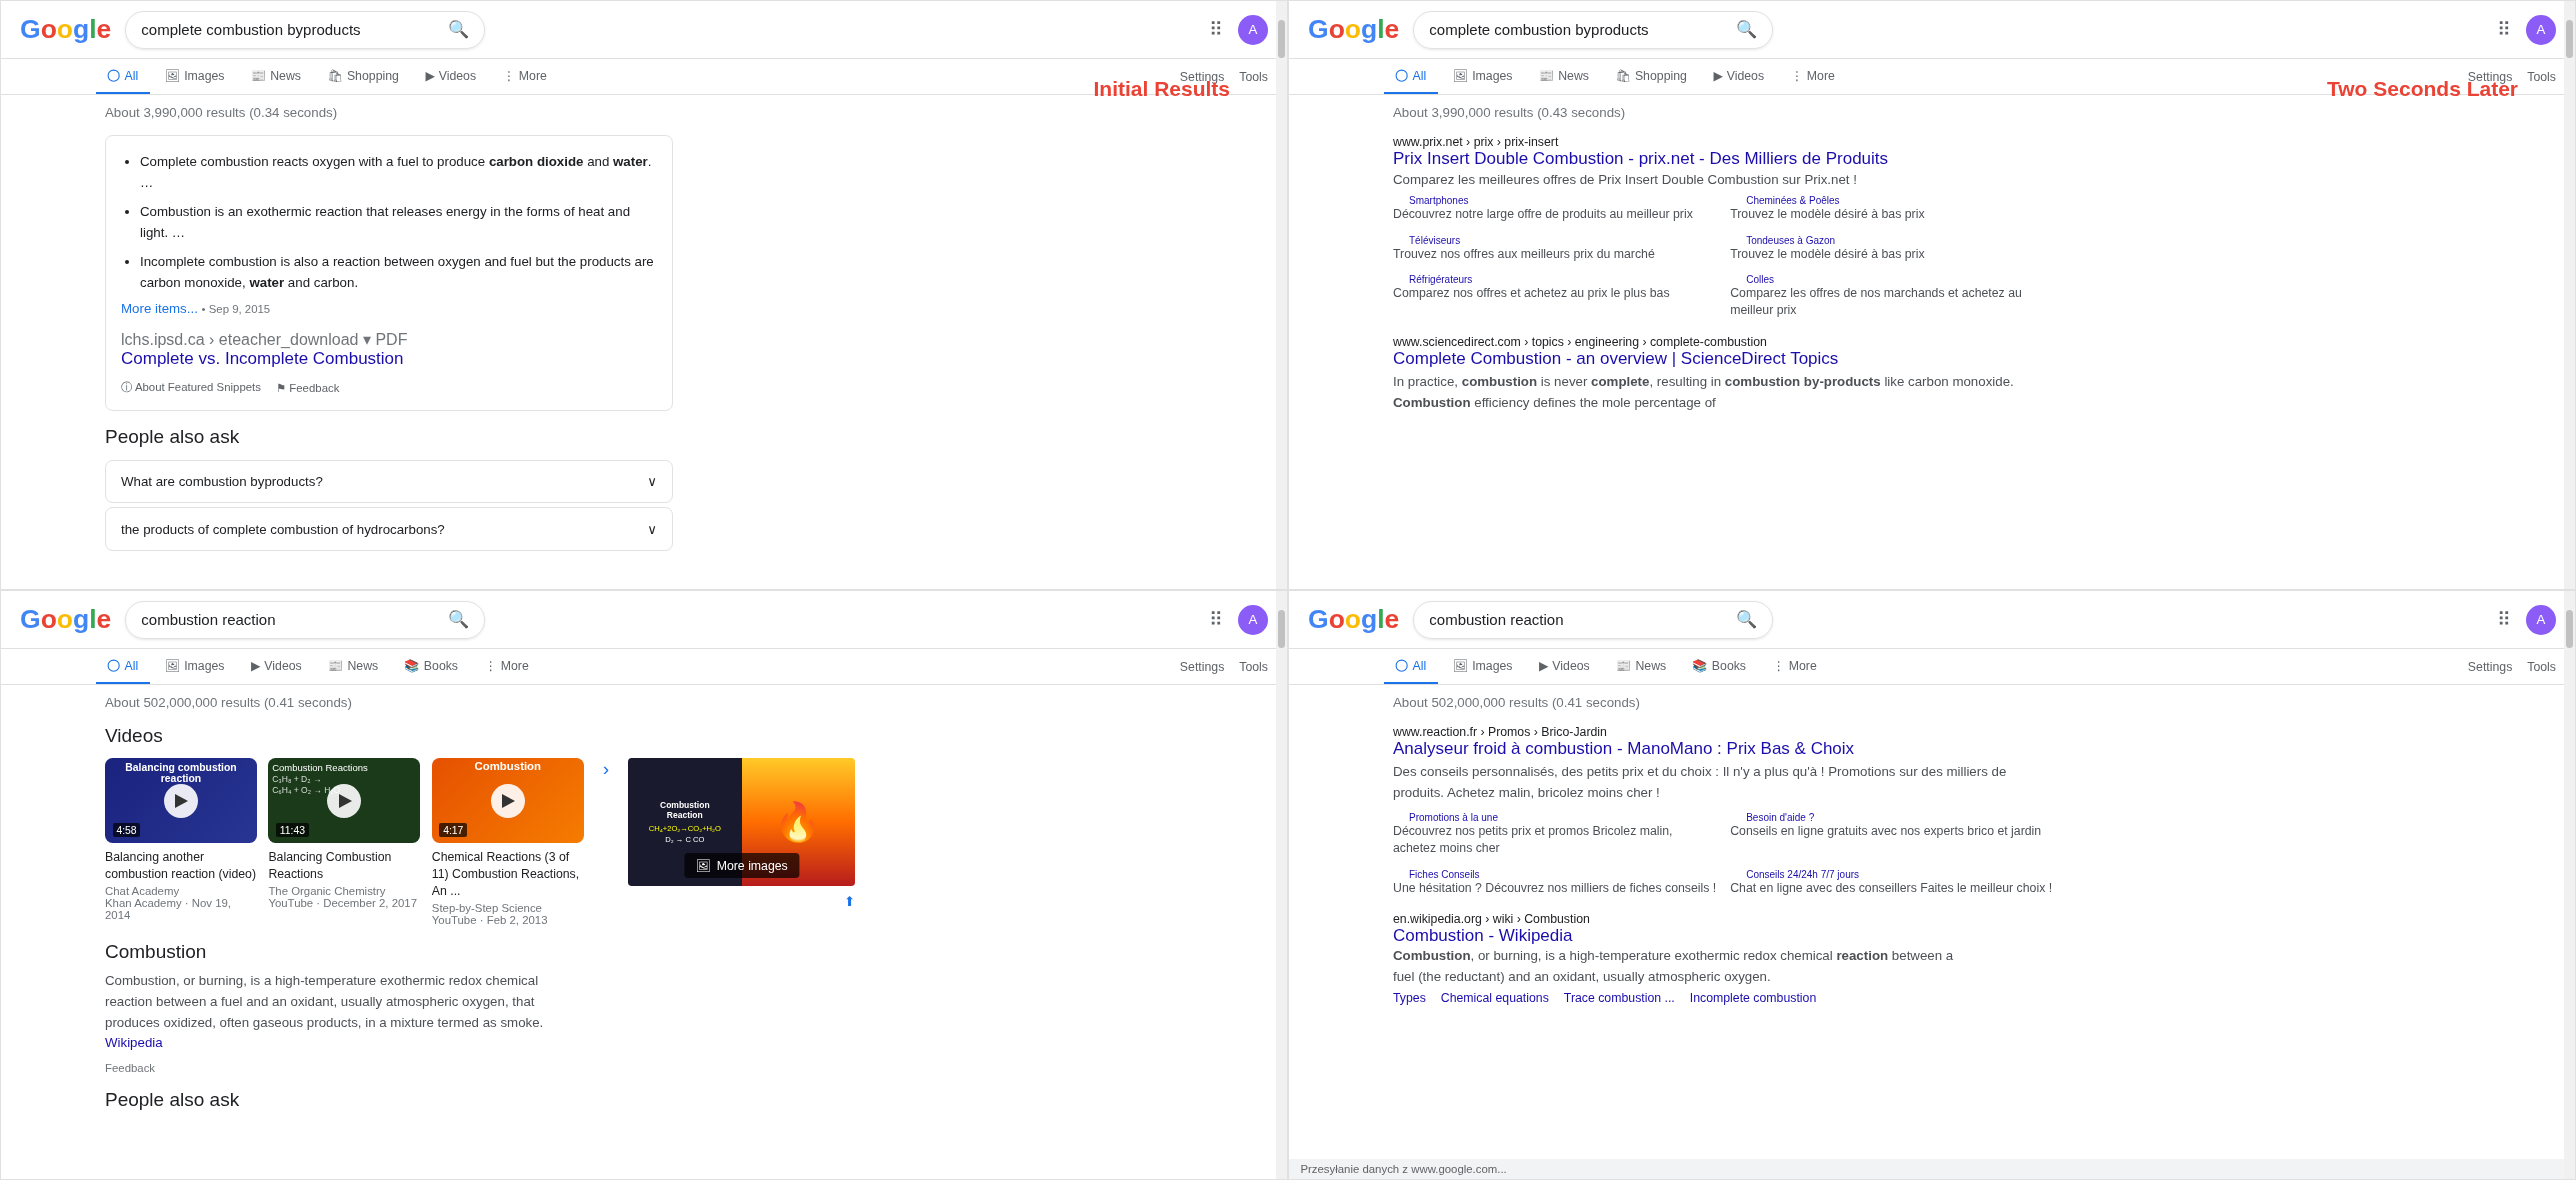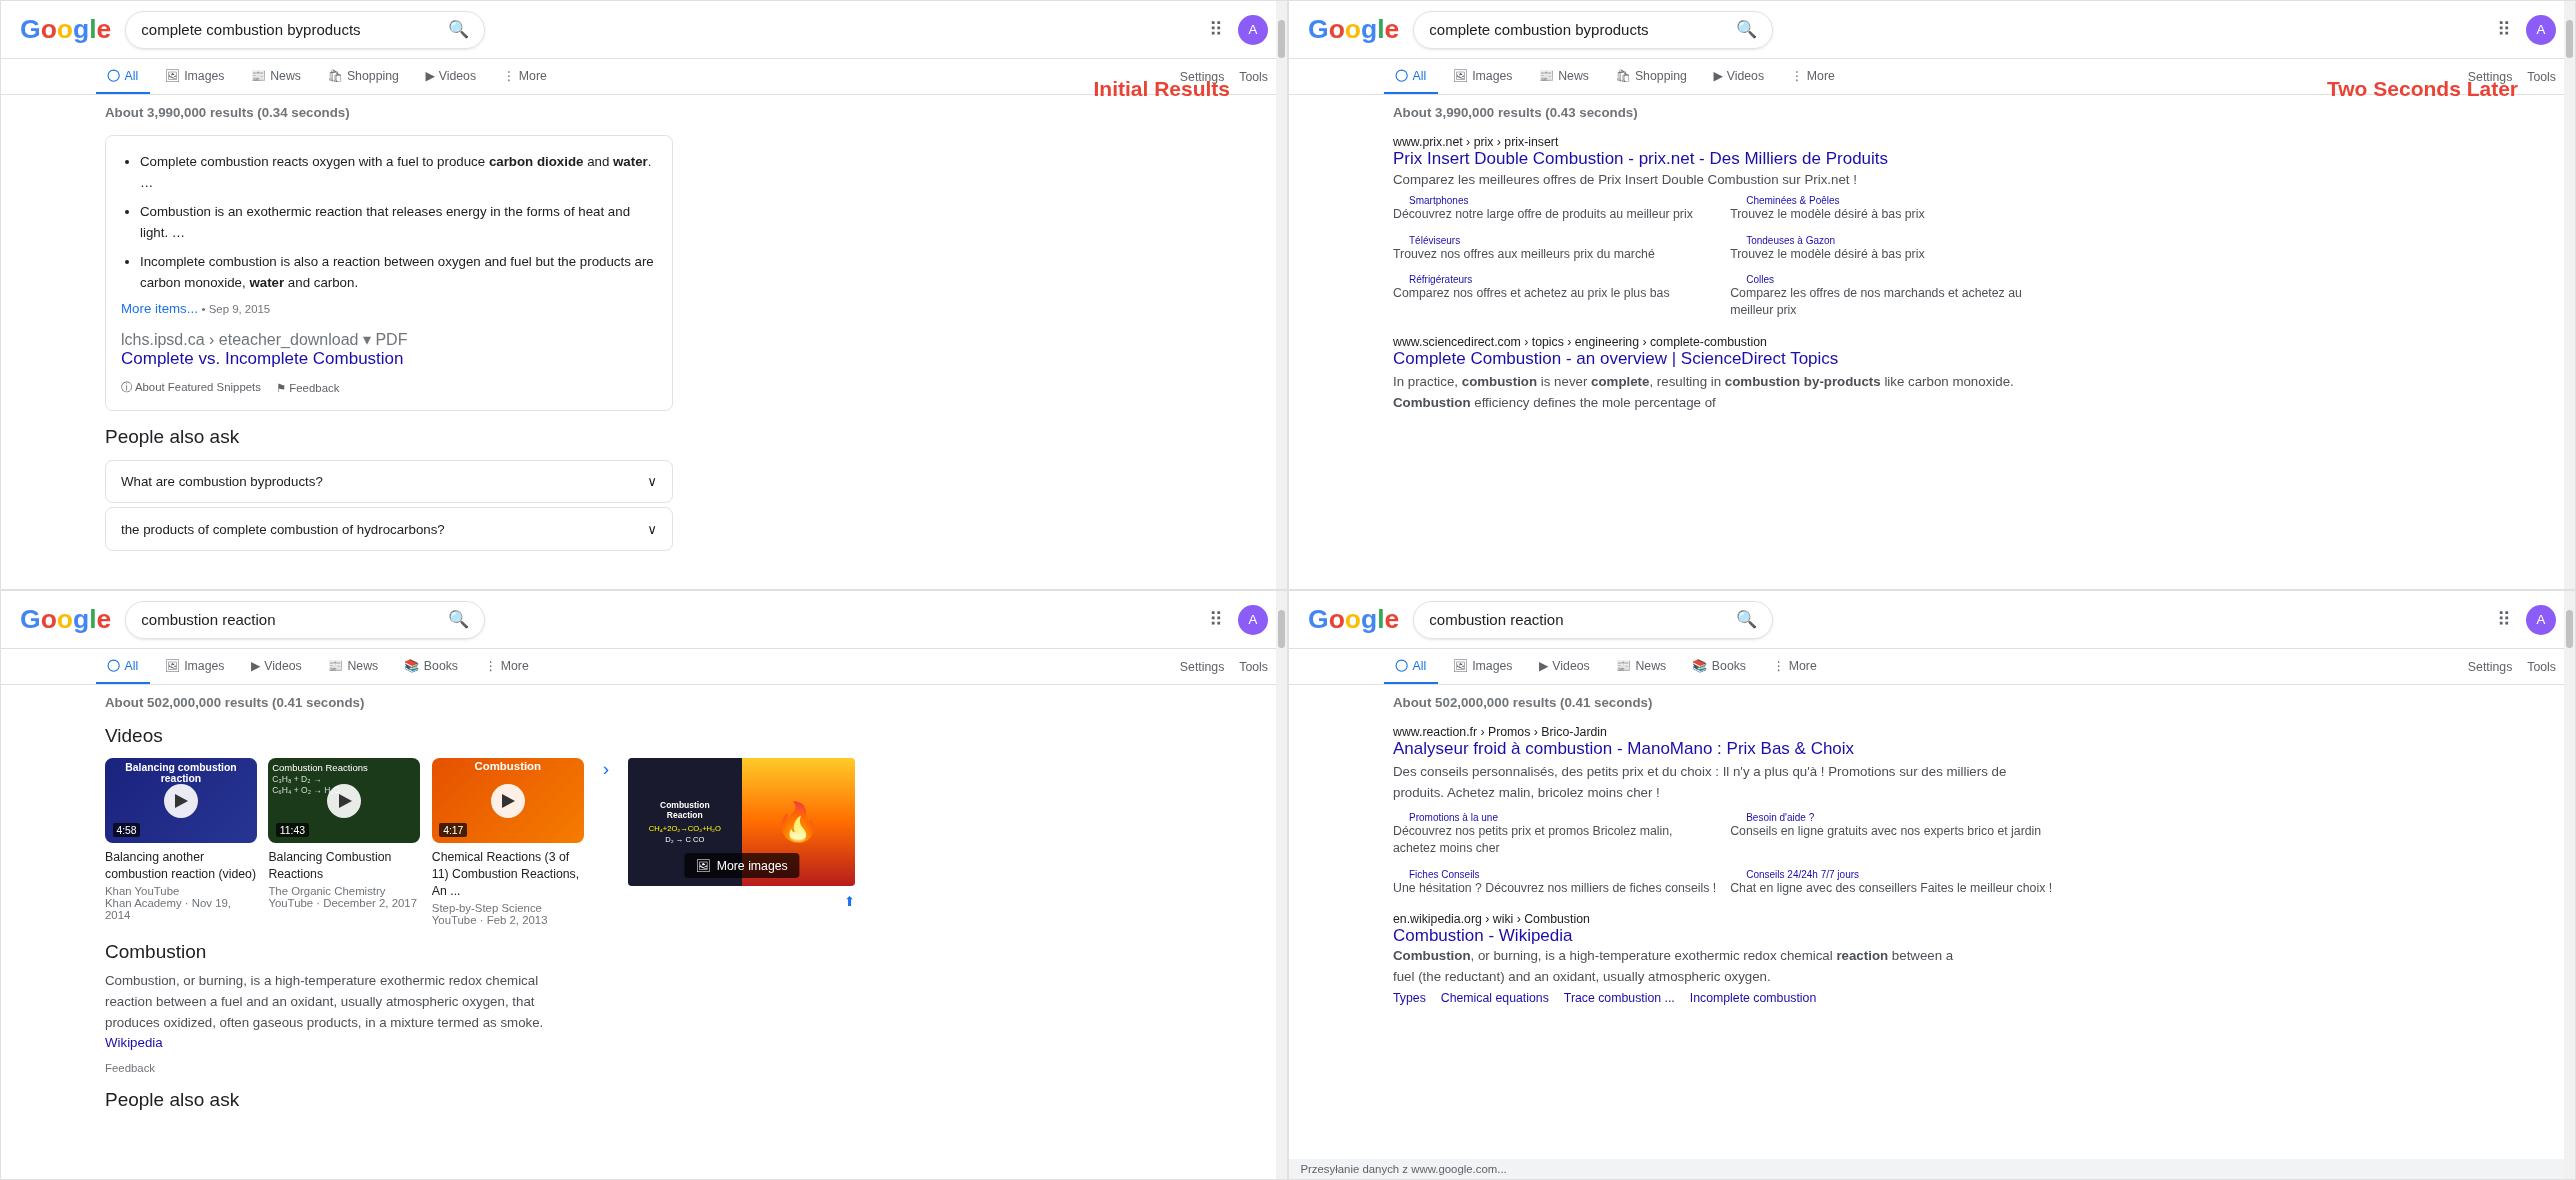--- a/index.html
+++ b/index.html
@@ -29,21 +29,21 @@
     
     .nav-tabs { display: flex; align-items: center; padding: 0 19px 0 95px; gap: 3.8px; border-bottom: 0.9px solid #e0e0e0; }
     .nav-tab { display: flex; align-items: center; gap: 3.8px; padding: 9.5px 11.4px; font-size: 12.3px; color: #5f6368; cursor: pointer; border-bottom: 2.8px solid transparent; white-space: nowrap; }
     .nav-tab.active { color: #1a73e8; border-bottom: 2.8px solid #1a73e8; }
     .nav-tab svg { width: 13.3px; height: 13.3px; }
     .nav-right { margin-left: auto; display: flex; gap: 15px; }
     .nav-right span { font-size: 12.3px; color: #5f6368; cursor: pointer; }
 
     
     .results-area { padding: 9.5px 19px 9.5px 104px; overflow-y: auto; height: calc(100% - 104px); }
-    .results-count { color: #70757a; font-size: 13.3px; margin-bottom: 15px; font-weight: bold; }
+    .results-count { color: #70757a; font-size: 13.3px; margin-bottom: 15px; }
 
     
     .featured-snippet { border: 0.9px solid #dfe1e5; border-radius: 7.6px; padding: 15px; margin-bottom: 15px; max-width: 568px; }
     .featured-snippet ul { padding-left: 19px; }
     .featured-snippet li { margin-bottom: 7.6px; line-height: 1.6; color: #202124; font-size: 13.3px; }
     .featured-snippet .more-link { color: #1a73e8; font-size: 13.3px; margin-top: 7.6px; display: block; }
     .snippet-footer { display: flex; align-items: center; gap: 15px; margin-top: 11.4px; font-size: 11.4px; color: #5f6368; }
 
     .result-title-link { color: #1a0dab; font-size: 17px; text-decoration: none; display: block; margin-bottom: 3.8px; }
 
@@ -366,21 +366,21 @@
 
       <div class="video-card">
         <div class="video-thumb thumb-blue">
           <div style="position:absolute;top:3.8px;left:3.8px;right:3.8px;color:white;font-size:10.4px;text-align:center;font-weight:bold;">Balancing combustion reaction</div>
           <div class="play-btn">
               <div class="play-triangle"></div>
             </div>
           <div class="video-duration">4:58</div>
         </div>
         <div class="video-title">Balancing another combustion reaction (video)</div>
-        <div class="video-channel">Khan YouTube</div>
+        <div class="video-channel">Chat Academy</div>
         <div class="video-date">Khan Academy · <span>Nov 19, 2014</span></div>
       </div>
 
       <div class="video-card">
         <div class="video-thumb thumb-chem" style="background:#1a3a1a;">
           <div style="position:absolute;top:1.9px;left:1.9px;right:1.9px;color:white;font-size:9.5px;text-align:left;padding:1.9px;">Combustion Reactions<br><span style="font-size:8.5px;opacity:0.8;">C₃H₈ + D₂ →<br>C₆H₄ + O₂ → H₂O</span></div>
           <div class="play-btn">
               <div class="play-triangle"></div>
             </div>
           <div class="video-duration">11:43</div>

